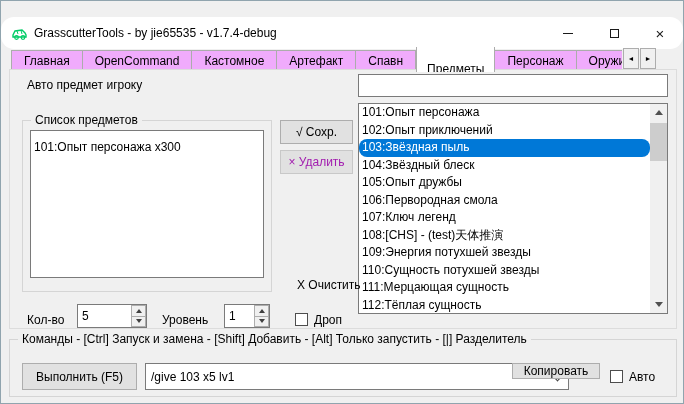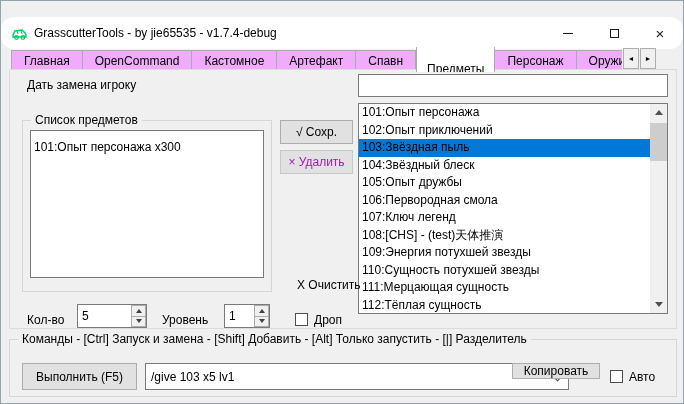--- a/index.html
+++ b/index.html
@@ -22,21 +22,21 @@
   .tab-scroll{position:absolute;top:47px;width:16px;height:21px;background:#f0f0f0;border:1px solid #adadad;display:flex;align-items:center;justify-content:center;font-size:7px;color:#000;}
   .tab-scroll-left{left:622px;} .tab-scroll-right{left:639px;}
   
   .tab-page{position:absolute;left:8px;top:68px;width:668px;height:260px;background:#f0f0f0;border:1px solid #dcdcdc;z-index:1;}
   .give-label{position:absolute;left:17px;top:8px;}
   .search-input{position:absolute;left:348px;top:4px;width:310px;height:23px;border:1px solid #7a7a7a;background:#fff;font:inherit;padding:0 4px;outline:none;}
   
   .item-list{position:absolute;left:348px;top:33px;width:310px;height:211px;background:#fff;border:1px solid #7a7a7a;overflow:hidden;}
   .item-rows{position:absolute;left:0;top:0;right:17px;bottom:0;}
   .item-row{height:17.5px;line-height:17.5px;padding:0 3px;white-space:nowrap;overflow:hidden;}
-  .item-row.selected{background:#0078d7;color:#000000;}
+  .item-row.selected{background:#0078d7;color:#ffffff;border-radius:8px;}
   .vscroll{position:absolute;top:0;right:0;width:17px;height:100%;background:#f0f0f0;}
   .scroll-arrow{position:absolute;left:0;width:17px;height:17px;display:flex;align-items:center;justify-content:center;}
   .arrow-up{top:0;} .arrow-down{bottom:0;}
   .tri-up{width:0;height:0;border-left:4px solid transparent;border-right:4px solid transparent;border-bottom:5px solid #505050;}
   .tri-down{width:0;height:0;border-left:4px solid transparent;border-right:4px solid transparent;border-top:5px solid #505050;}
   .scroll-thumb{position:absolute;left:0;top:19px;width:17px;height:38px;background:#cdcdcd;}
   
   .groupbox{position:absolute;border:1px solid #d5d5d5;}
   .gb-items{left:12px;top:50px;width:250px;height:172px;}
   .gb-legend{position:absolute;top:-8px;left:8px;background:#f0f0f0;padding:0 4px;white-space:nowrap;}
@@ -108,21 +108,21 @@
     </div>
   <div class="tab-scroll tab-scroll-left">
       <span>◄</span>
     </div>
   <div class="tab-scroll tab-scroll-right">
       <span>►</span>
     </div>
 
   <div class="tab-page">
 
-    <div class="give-label">Дать замена игроку</div>
+    <div class="give-label">Авто предмет игроку</div>
     <input class="search-input" value="" style="">
 
     <div class="item-list">
       <div class="item-rows">
           <div class="item-row">101:Опыт персонажа</div>
           <div class="item-row">102:Опыт приключений</div>
           <div class="item-row selected">103:Звёздная пыль</div>
           <div class="item-row">104:Звёздный блеск</div>
           <div class="item-row">105:Опыт дружбы</div>
           <div class="item-row">106:Первородная смола</div>

